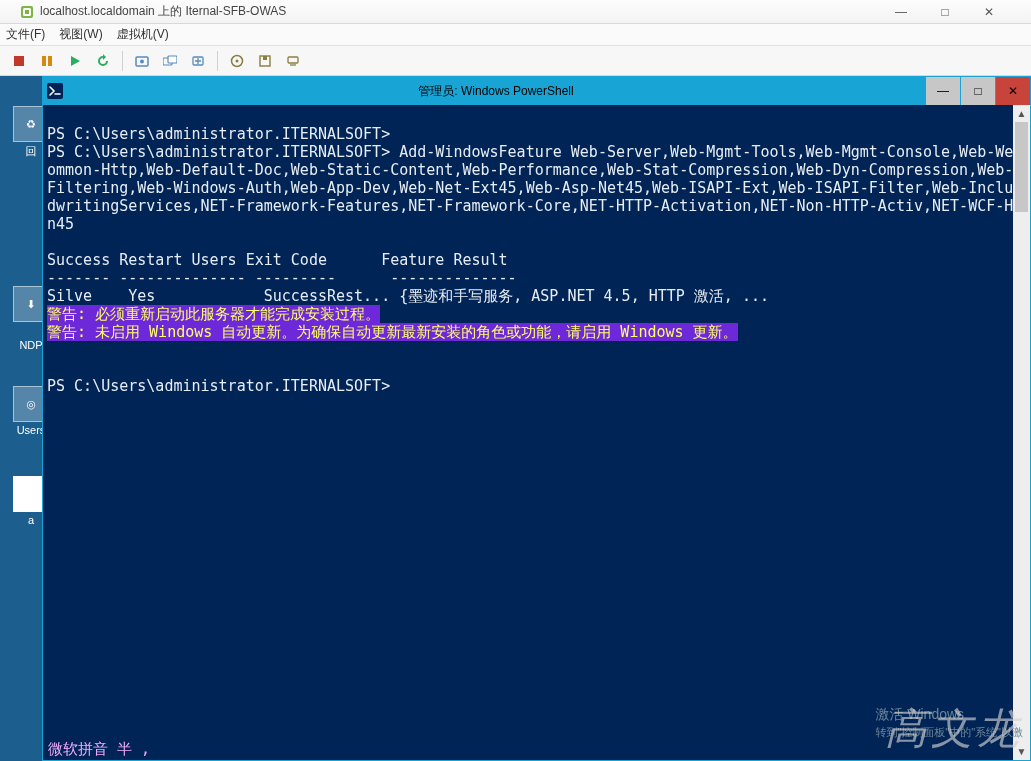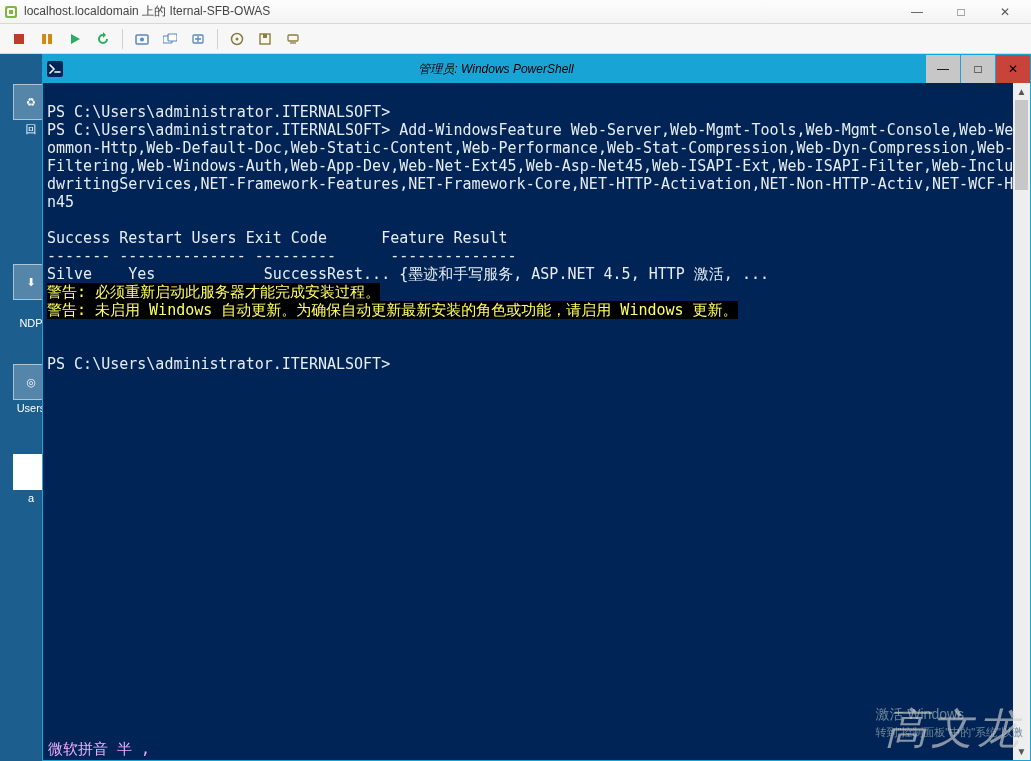--- a/index.html
+++ b/index.html
@@ -12,21 +12,21 @@
   overflow: hidden;
   position: relative;
 }
 .vm-window { width: 100%; height: 100%; display: flex; flex-direction: column; background: #fff; }
 .vm-titlebar {
   height: 24px;
   background: linear-gradient(#fdfdfd,#f3f3f3);
   border-bottom: 1px solid #d8d8d8;
   display: flex;
   align-items: center;
-  padding: 0 4px;
+  padding: 0 20px;
   color: #444;
 }
 .vm-titlebar .vm-icon { width: 14px; height: 14px; margin-right: 6px; display: flex; align-items: center; justify-content: center; }
 .vm-titlebar .title-text { flex: 1; }
 .vm-titlebar .win-controls { display: flex; }
 .vm-titlebar .win-btn {
   width: 44px; height: 20px;
   display: flex; align-items: center; justify-content: center;
   color: #555;
 }
@@ -93,21 +93,21 @@
 .ps-titlebar {
   height: 28px;
   background: #18a5d6;
   display: flex; align-items: center;
   color: #000;
   font-size: 12px;
 }
 .ps-titlebar .ps-icon {
   width: 24px; display:flex; align-items:center; justify-content:center;
 }
-.ps-titlebar .ps-title { flex: 1; text-align: center; font-weight: 400; font-style: italic; }
+.ps-titlebar .ps-title { flex: 1; text-align: center; font-weight: 400; }
 .ps-titlebar .ps-ctrls { display: flex; height: 100%; }
 .ps-titlebar .psb {
   width: 34px;
   display: flex; align-items: center; justify-content: center;
   background: #c7c7c7;
   margin-left: 1px;
   font-family: "Segoe UI Symbol", sans-serif;
 }
 .ps-titlebar .psb.close { background: #c8433a; color: #000; }
 
@@ -119,21 +119,21 @@
 .ps-content {
   position: absolute; inset: 0 17px 0 0;
   padding: 2px 4px 2px 4px;
   font-family: "NSimSun","SimSun","Consolas",monospace;
   font-size: 15px;
   line-height: 18px;
   color: #e7edf3;
   white-space: pre;
   overflow: hidden;
 }
-.ps-content .warn { background: #000000; color: #ffff66; }
+.ps-content .warn { background: #6d28d9; color: #ffff66; }
 .ps-scroll {
   position: absolute; right: 0; top: 0; bottom: 0; width: 17px;
   background: #eeeeee;
 }
 .ps-scroll .thumb {
   position: absolute; left: 2px; right: 2px;
   background: #c7c7c7;
 }
 .ps-scroll .arrow {
   position: absolute; left:0; right:0; height:17px;
@@ -177,20 +177,25 @@
         </svg>
     </span>
     <span class="title-text">localhost.localdomain 上的 Iternal-SFB-OWAS</span>
     <div class="win-controls">
       <div class="win-btn">—</div>
       <div class="win-btn">□</div>
       <div class="win-btn">✕</div>
     </div>
   </div>
 
+  <div class="vm-menubar">
+    <span>文件(F)</span>
+    <span>视图(W)</span>
+    <span>虚拟机(V)</span>
+  </div>
 
   <div class="vm-toolbar">
     <div class="tb-btn">
         <svg width="14" height="14">
           <rect x="2" y="2" width="10" height="10" fill="#c0392b"></rect>
         </svg>
       </div>
     <div class="tb-btn">
         <svg width="14" height="14">
           <rect x="2" y="2" width="4" height="10" fill="#d68910"></rect>

